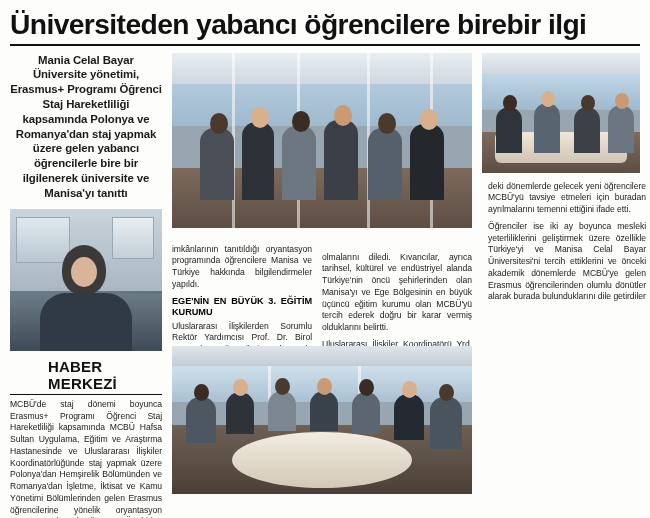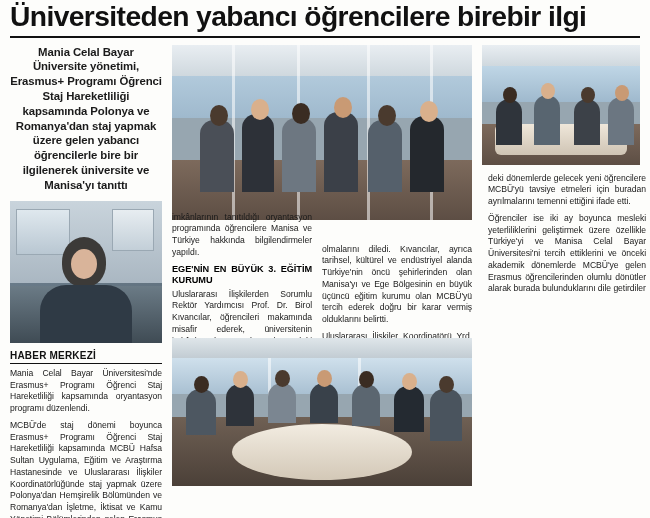--- a/index.html
+++ b/index.html
@@ -18,21 +18,21 @@
     position: relative;
     width: 650px;
     height: 518px;
     background: #fdfdfb;
     padding: 0;
     box-sizing: border-box;
   }
 
   
   .headline-wrap {
-    padding: 2px 10px 0 10px;
+    padding: 10px 10px 0 10px;
   }
   .headline {
     font-family: "Liberation Sans", sans-serif;
     font-weight: bold;
     font-size: 28.5px;
     line-height: 1.0;
     letter-spacing: -0.6px;
     color: #111;
     white-space: nowrap;
     transform: scaleX(0.99);
@@ -108,23 +108,24 @@
   }
   .portrait .pbody {
     position:absolute; left: 30px; top: 84px; width: 92px; height: 62px;
     border-radius: 26px 26px 0 0;
     background: #2f3a45;
   }
 
   .byline {
     margin-top: 7px;
     font-weight: bold;
-    font-size: 10px;
+    font-size: 15px;
     letter-spacing: 0.2px;
     color: #111;
+    margin-left: 38px;
   }
   .byline-rule {
     border-bottom: 1.5px solid #111;
     margin: 2px 0 4px 0;
   }
 
   .body-text {
     font-family: "Liberation Sans", sans-serif;
     font-size: 8.6px;
     line-height: 1.37;
@@ -215,21 +216,20 @@
         <div class="pdesk"></div>
         <div class="phead"></div>
         <div class="pface"></div>
         <div class="pbody"></div>
       </div>
 
       <div class="byline">HABER MERKEZİ</div>
       <div class="byline-rule"></div>
 
       <div class="body-text">
-        <p>Mania Celal Bayar Üniversitesi'nde Erasmus+ Programı Öğrenci Staj Hareketliliği kapsamında oryantasyon programı düzenlendi.</p>
         <p>MCBÜ'de staj dönemi boyunca Erasmus+ Programı Öğrenci Staj Hareketliliği kapsamında MCBÜ Hafsa Sultan Uygulama, Eğitim ve Araştırma Hastanesinde ve Uluslararası İlişkiler Koordinatörlüğünde staj yapmak üzere Polonya'dan Hemşirelik Bölümünden ve Romanya'dan İşletme, İktisat ve Kamu Yönetimi Bölümlerinden gelen Erasmus öğrencilerine yönelik oryantasyon programı düzenlendi. MCBÜ birim, yerleşke ve sağladığı</p>
       </div>
     </div>
 
     <div class="photo" id="photo1">
       <div class="sky"></div>
       <div class="ceiling"></div>
       <div class="floor"></div>
       <div class="mullion" style="left:60px"></div>
       <div class="mullion" style="left:125px"></div>
@@ -257,21 +257,21 @@
       <div class="person" style="left:14px;width:26px;height:46px;background:#2f343b"></div>
       <div class="head" style="left:21px;bottom:calc(16% + 42px);width:14px;height:16px;background:#3a2c22"></div>
       <div class="person" style="left:52px;width:26px;height:50px;background:#586570"></div>
       <div class="head" style="left:59px;bottom:calc(16% + 46px);width:14px;height:16px;background:#d9b08c"></div>
       <div class="person" style="left:92px;width:26px;height:46px;background:#3c4148"></div>
       <div class="head" style="left:99px;bottom:calc(16% + 42px);width:14px;height:16px;background:#4a3a2e"></div>
       <div class="person" style="left:126px;width:26px;height:48px;background:#6b7681"></div>
       <div class="head" style="left:133px;bottom:calc(16% + 44px);width:14px;height:16px;background:#c99a74"></div>
     </div>
 
-    <div class="col col2" style="top:174px">
+    <div class="col col2" style="top:198px">
       <div class="body-text">
         <p>imkânlarının tanıtıldığı oryantasyon programında öğrencilere Manisa ve Türkiye hakkında bilgilendirmeler yapıldı.</p>
         <div class="subhead">EGE'NİN EN BÜYÜK 3. EĞİTİM KURUMU</div>
         <p>Uluslararası İlişkilerden Sorumlu Rektör Yardımcısı Prof. Dr. Birol Kıvancılar, öğrencileri makamında misafir ederek, üniversitenin imkânlarından yararlanarak mesleki ve kişisel gelişimlerini ilerletmiş olarak hareketliliklerini tamamlamış</p>
       </div>
     </div>
 
     <div class="col col3" style="top:206px">
       <div class="body-text">
         <p>olmalarını diledi. Kıvancılar, ayrıca tarihsel, kültürel ve endüstriyel alanda Türkiye'nin öncü şehirlerinden olan Manisa'yı ve Ege Bölgesinin en büyük üçüncü eğitim kurumu olan MCBÜ'yü tercih ederek doğru bir karar vermiş olduklarını belirtti.</p>

